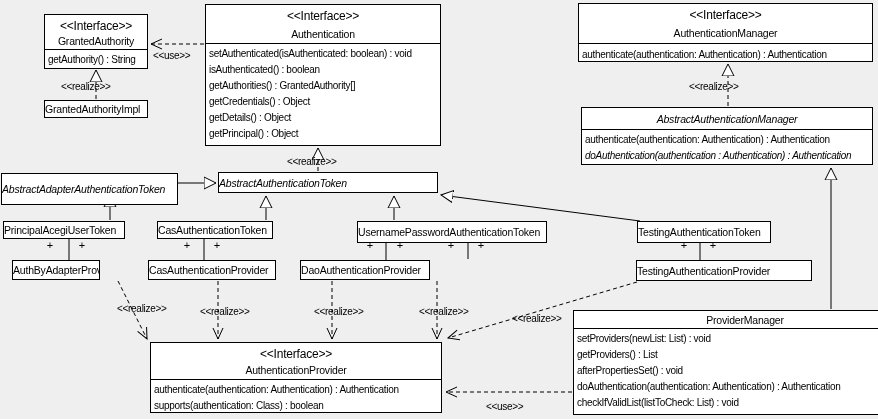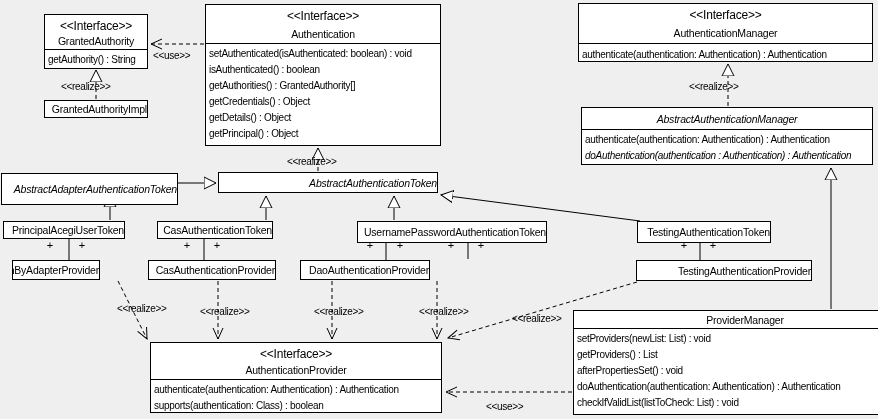--- a/index.html
+++ b/index.html
@@ -5,21 +5,21 @@
   html,body{margin:0;padding:0;}
   body{background:#efefef;font-family:"Liberation Sans","DejaVu Sans",sans-serif;color:#000;}
   #stage{position:relative;width:878px;height:419px;background:#efefef;overflow:hidden;}
   #wires{position:absolute;left:0;top:0;}
   .cls{position:absolute;background:#fff;border:1px solid #000;box-sizing:border-box;overflow:hidden;}
   .hdr{text-align:center;}
   .stereo{padding-top:4px;font-size:12px;letter-spacing:-0.2px;}
   .nm{font-size:10.5px;letter-spacing:-0.2px;white-space:nowrap;}
   .hdr .nm{padding-top:5px;}
   .it{font-style:italic;}
-  .single{display:flex;align-items:center;justify-content:flex-end;}
+  .single{display:flex;align-items:center;justify-content:flex-start;}
   .methods{border-top:1px solid #000;padding-top:2px;}
   .m{white-space:nowrap;overflow:hidden;height:16px;line-height:16px;padding-left:3px;
      font-size:10px;letter-spacing:-0.3px;}
   .m17{height:17px;line-height:17px;}
   .lbl{position:absolute;font-size:10px;letter-spacing:-0.3px;white-space:nowrap;}
   .plus{position:absolute;font-size:11px;width:8px;text-align:center;}
 </style>
 </head>
 <body>
 

